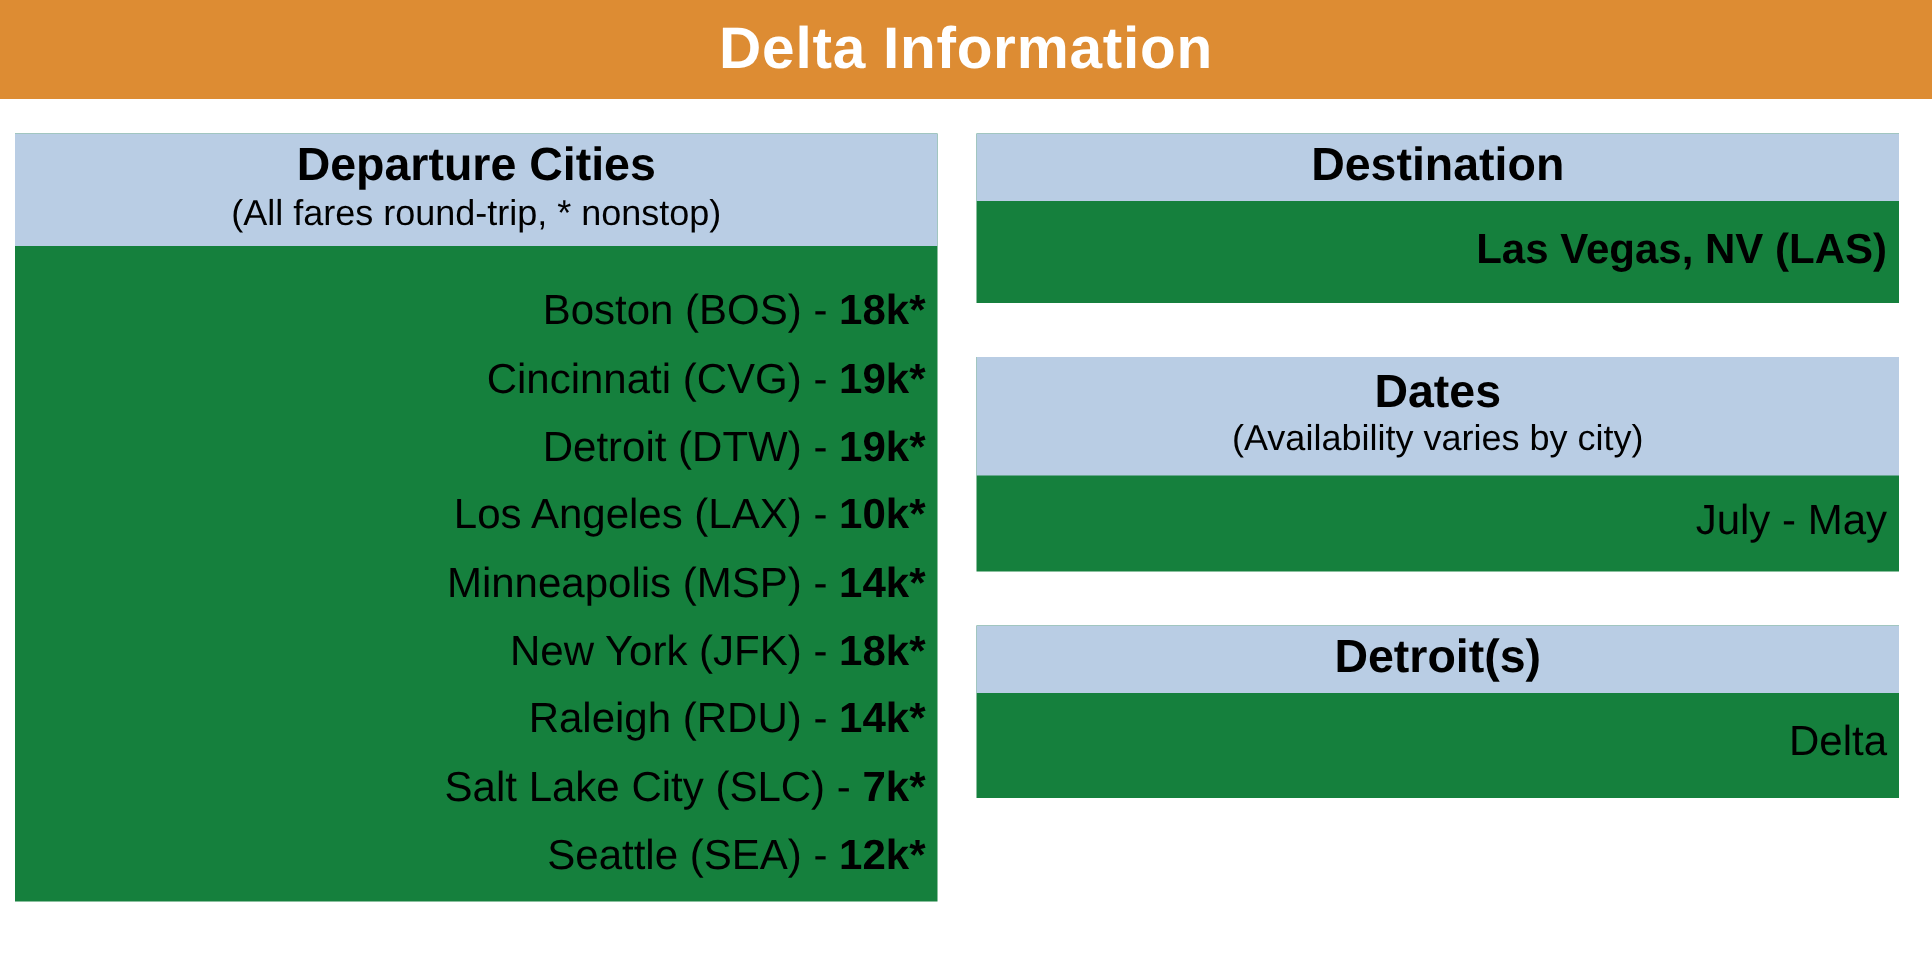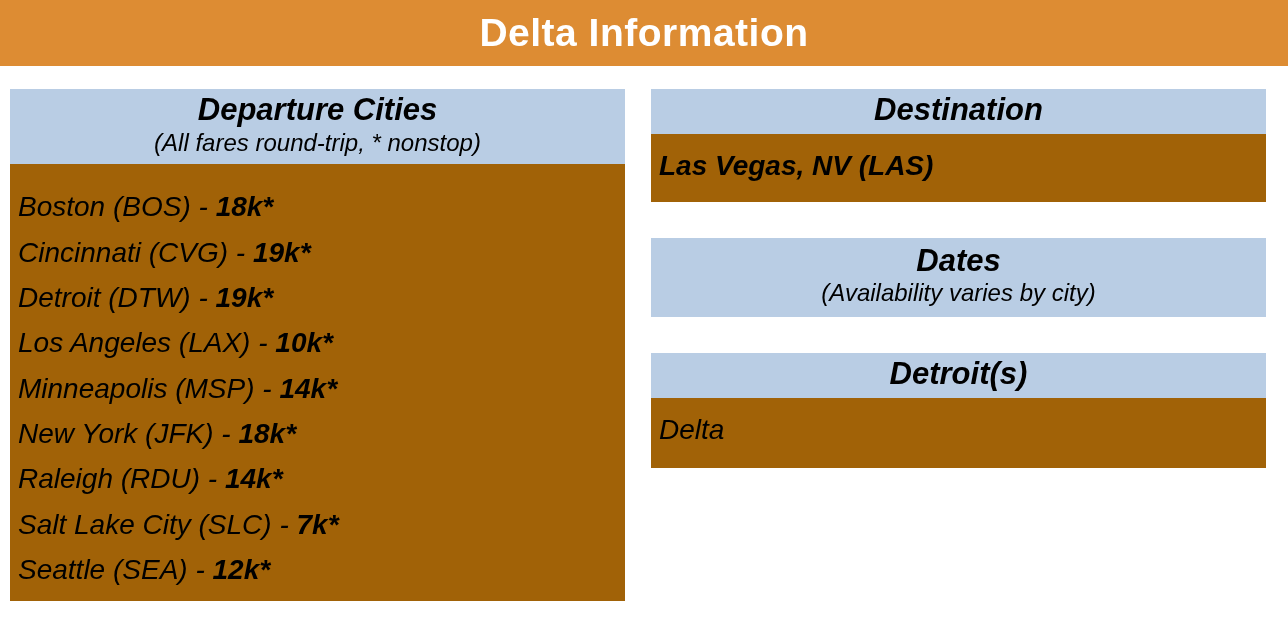--- a/index.html
+++ b/index.html
@@ -39,22 +39,21 @@
     width: 1288px;
   }
   .col-left {
     width: 615px;
     margin-right: 26px;
   }
   .col-right {
     width: 615px;
   }
   .card {
-    background: #a16207;
-    font-style: italic;
+    background: #15803d;
   }
   .card-header {
     background: #b9cde4;
     text-align: center;
     padding: 6px 8px 10px 8px;
   }
   .card-header .h-main {
     display: block;
     font-size: 31px;
     font-weight: bold;
@@ -62,22 +61,22 @@
     line-height: 1.12;
   }
   .card-header .h-sub {
     display: block;
     font-size: 24px;
     color: #000000;
     line-height: 1.15;
     margin-top: 1px;
   }
   .card-body {
-    padding: 14px 2px 16px 8px;
-    text-align: left;
+    padding: 14px 8px 16px 8px;
+    text-align: right;
   }
   
   #departures-card {
     margin-top: 23px;
   }
   #departures-card .card-header {
     padding-top: 4px;
     padding-bottom: 8px;
   }
   #departures-card .card-body {
@@ -209,20 +208,23 @@
         <div class="card-body">
           <span class="strong-value">Las Vegas, NV (LAS)</span>
         </div>
       </div>
 
       <div class="card" id="dates-card">
         <div class="card-header">
           <span class="h-main">Dates</span>
           <span class="h-sub">(Availability varies by city)</span>
         </div>
+        <div class="card-body">
+          <span class="plain-value">July - May</span>
+        </div>
       </div>
 
       <div class="card" id="airlines-card">
         <div class="card-header">
           <span class="h-main">Detroit(s)</span>
         </div>
         <div class="card-body">
           <span class="plain-value">Delta</span>
         </div>
       </div>

